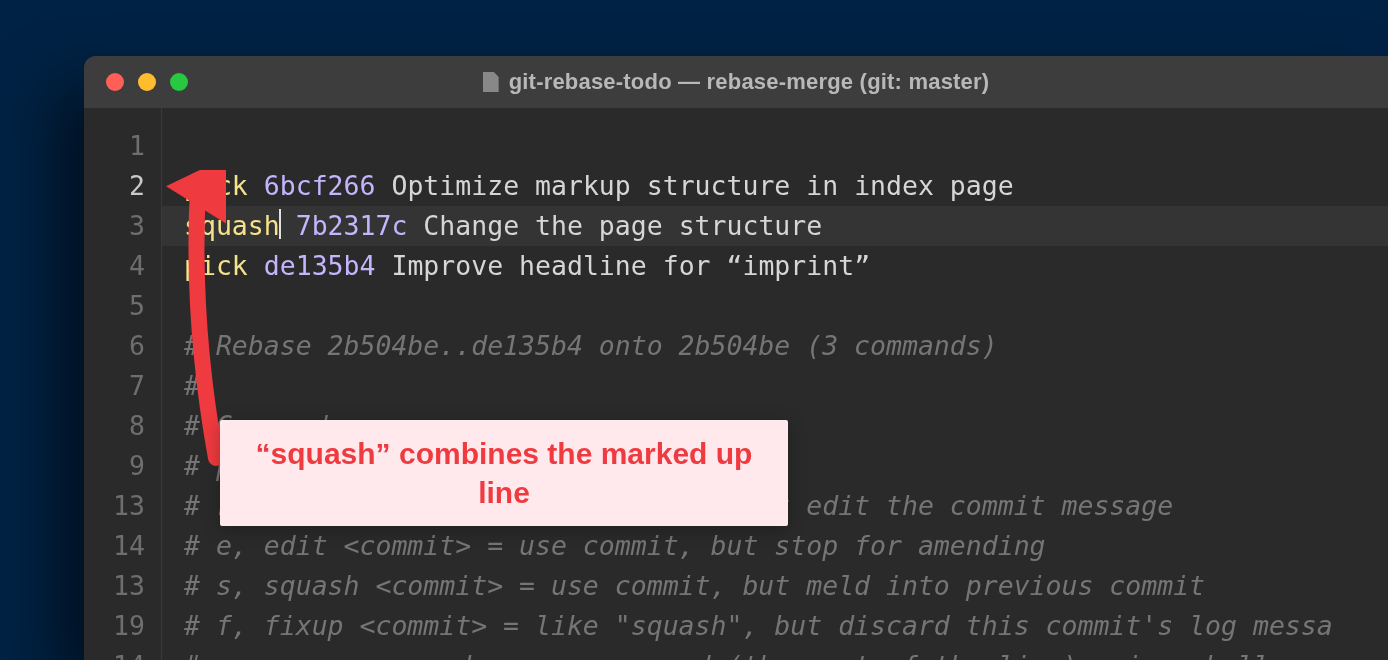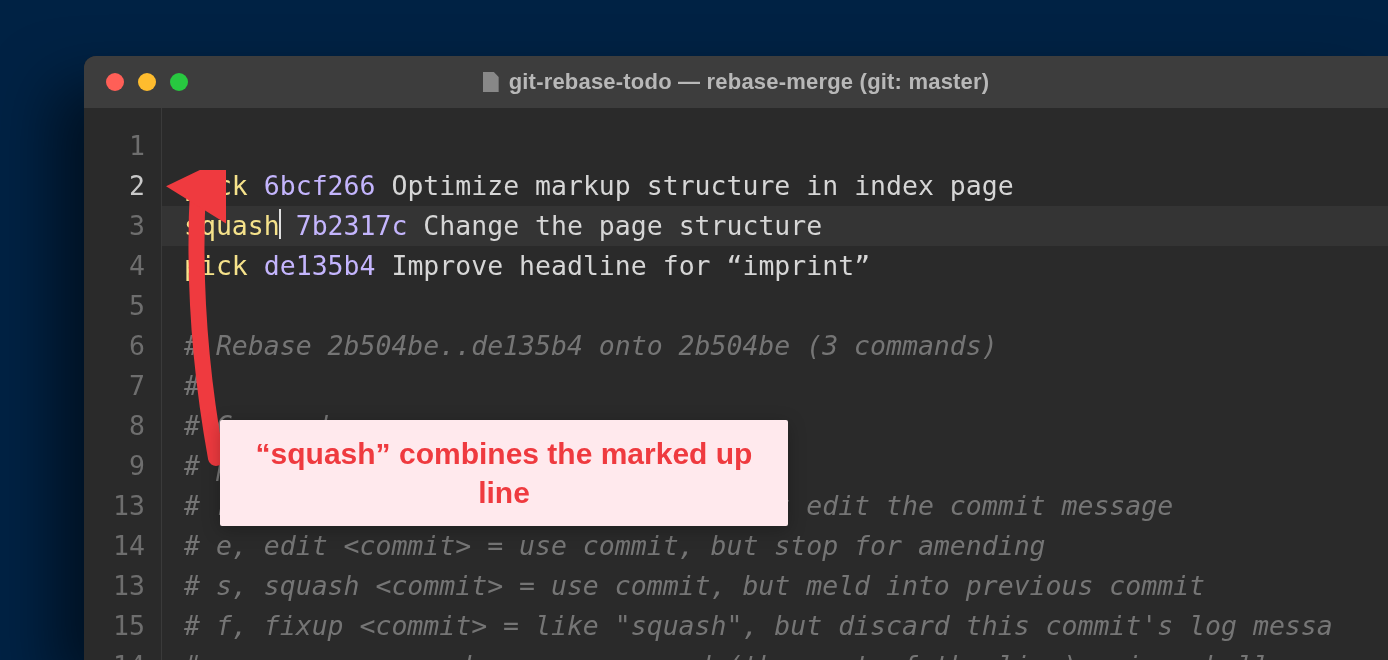--- a/index.html
+++ b/index.html
@@ -147,21 +147,21 @@
       <div class="ln">3</div>
       <div class="ln">4</div>
       <div class="ln">5</div>
       <div class="ln">6</div>
       <div class="ln">7</div>
       <div class="ln">8</div>
       <div class="ln">9</div>
       <div class="ln">13</div>
       <div class="ln">14</div>
       <div class="ln">13</div>
-      <div class="ln">15</div>
+      <div class="ln">19</div>
       <div class="ln">14</div>
     </div>
 
     <div class="code">
 <span class="codeline"><span class="kw">pick</span> <span class="hash">6bcf266</span> <span>Optimize markup structure in index page</span></span><span class="codeline active"><span class="kw">squash</span><span class="cursor"></span> <span class="hash">7b2317c</span> <span>Change the page structure</span></span><span class="codeline"><span class="kw">pick</span> <span class="hash">de135b4</span> <span>Improve headline for “imprint”</span></span><span class="codeline"></span><span class="codeline"><span class="comment"># Rebase 2b504be..de135b4 onto 2b504be (3 commands)</span></span><span class="codeline"><span class="comment">#</span></span><span class="codeline"><span class="comment"># Commands:</span></span><span class="codeline"><span class="comment"># p, pick &lt;commit&gt; = use commit</span></span><span class="codeline"><span class="comment"># r, reword &lt;commit&gt; = use commit, but edit the commit message</span></span><span class="codeline"><span class="comment"># e, edit &lt;commit&gt; = use commit, but stop for amending</span></span><span class="codeline"><span class="comment"># s, squash &lt;commit&gt; = use commit, but meld into previous commit</span></span><span class="codeline"><span class="comment"># f, fixup &lt;commit&gt; = like "squash", but discard this commit's log messa</span></span><span class="codeline"><span class="comment"># x, exec &lt;command&gt; = run command (the rest of the line) using shell</span></span>
     </div>
   </div>
 </div>
 
 <div class="arrow">

